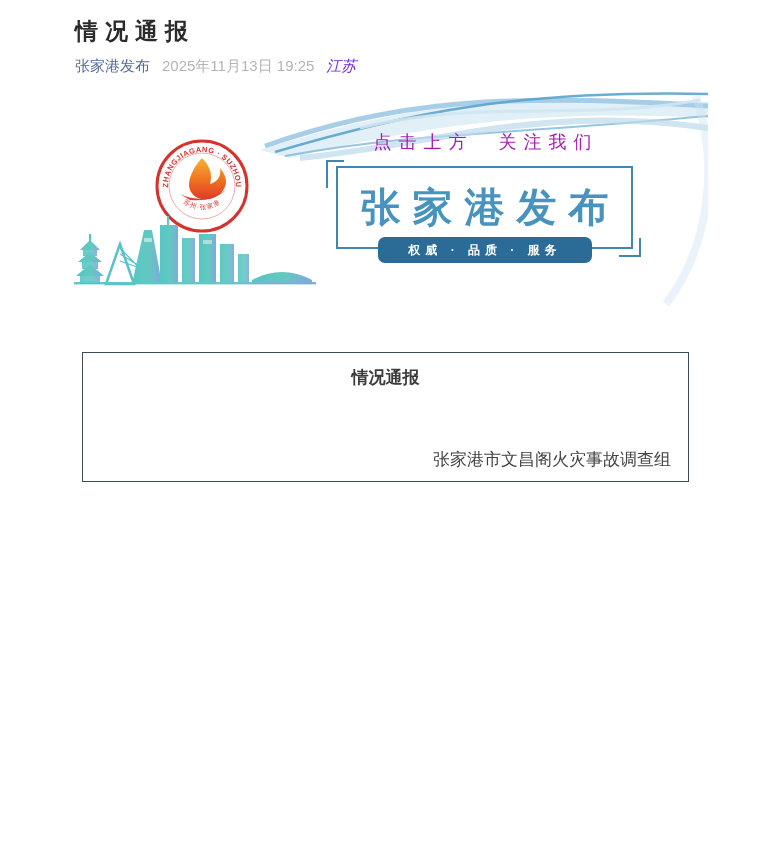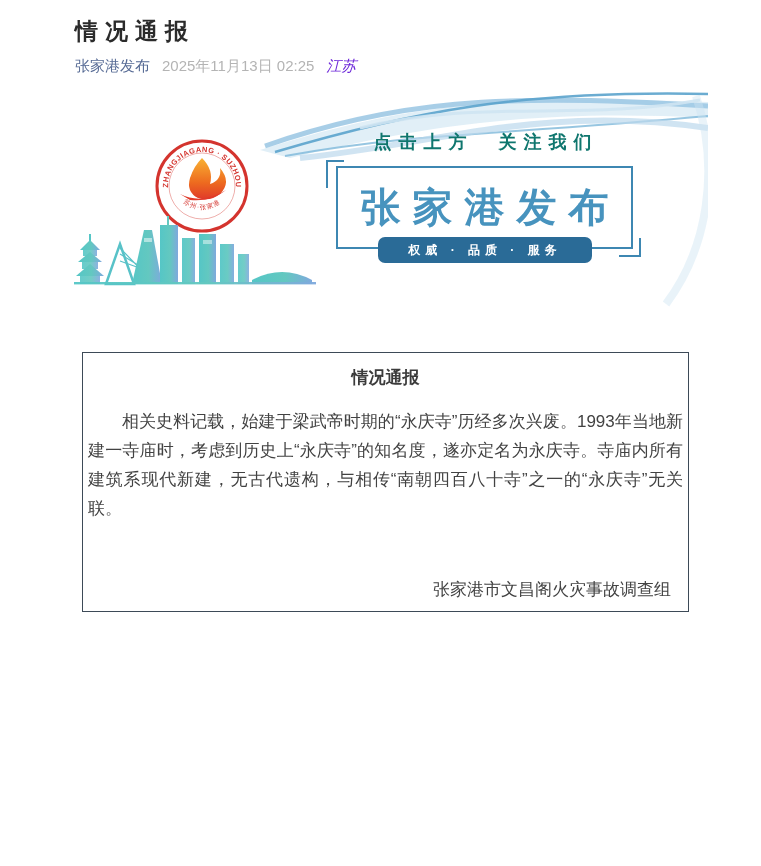--- a/index.html
+++ b/index.html
@@ -27,21 +27,21 @@
   .banner {
     position: relative;
     margin: 12px 0 0 60px;
     width: 648px; height: 222px;
     overflow: hidden;
   }
   .banner svg.decor { position: absolute; left: 0; top: 0; }
   .follow-text {
     position: absolute; left: 276px; top: 42px; width: 300px;
     text-align: center;
-    font-size: 18px; font-weight: bold; color: #0f766e;
+    font-size: 18px; font-weight: normal; color: #a21caf;
     letter-spacing: 7px; white-space: nowrap;
   }
   .brand-frame {
     position: absolute; left: 276px; top: 78px; width: 297px; height: 83px;
     border: 2px solid #3d87b2;
   }
   .brand-text {
     position: absolute; left: 276px; top: 84px; width: 297px; height: 70px;
     display: flex; align-items: center; justify-content: center;
     font-size: 40px; font-weight: bold; color: #4793be;
@@ -82,21 +82,21 @@
   .sig-org { text-align: right; padding-right: 12px; line-height: 30px; }
 </style>
 </head>
 <body>
 
 <div class="page">
 
   <h1 class="article-title">情况通报</h1>
 
   <div class="meta">
-    <span class="account">张家港发布</span><span class="time">2025年11月13日 02:25</span><span class="loc">江苏</span>
+    <span class="account">张家港发布</span><span class="time">2025年11月13日 19:25</span><span class="loc">江苏</span>
   </div>
 
   <div class="banner">
 
     <svg class="decor" width="648" height="222" viewBox="0 0 648 222">
       <defs>
         <linearGradient id="cityGrad" x1="0" y1="0" x2="1" y2="0">
           <stop offset="0" stop-color="#55c6c6"></stop>
           <stop offset="0.55" stop-color="#63c8c0"></stop>
           <stop offset="1" stop-color="#7fa9dd"></stop>
@@ -166,20 +166,19 @@
     <div class="follow-text">点击上方　关注我们</div>
     <div class="bracket-tl"></div>
     <div class="brand-frame"></div>
     <div class="brand-text">张家港发布</div>
     <div class="brand-badge">权威 · 品质 · 服务</div>
     <div class="bracket-br"></div>
   </div>
 
   <div class="notice-box">
     <div class="notice-heading">情况通报</div>
-    <p>相关史料记载，始建于梁武帝时期的“永庆寺”历经多次兴废。1993年当地新建一寺庙时，考虑到历史上“永庆寺”的知名度，遂亦定名为永庆寺。寺庙内所有建筑系现代新建，无古代遗构，与相传“南朝四百八十寺”之一的“永庆寺”无关联。</p>
     <div class="signature">
       <div class="sig-org">张家港市文昌阁火灾事故调查组</div>
 
     </div>
   </div>
 
 </div>
 
 </body></html>

